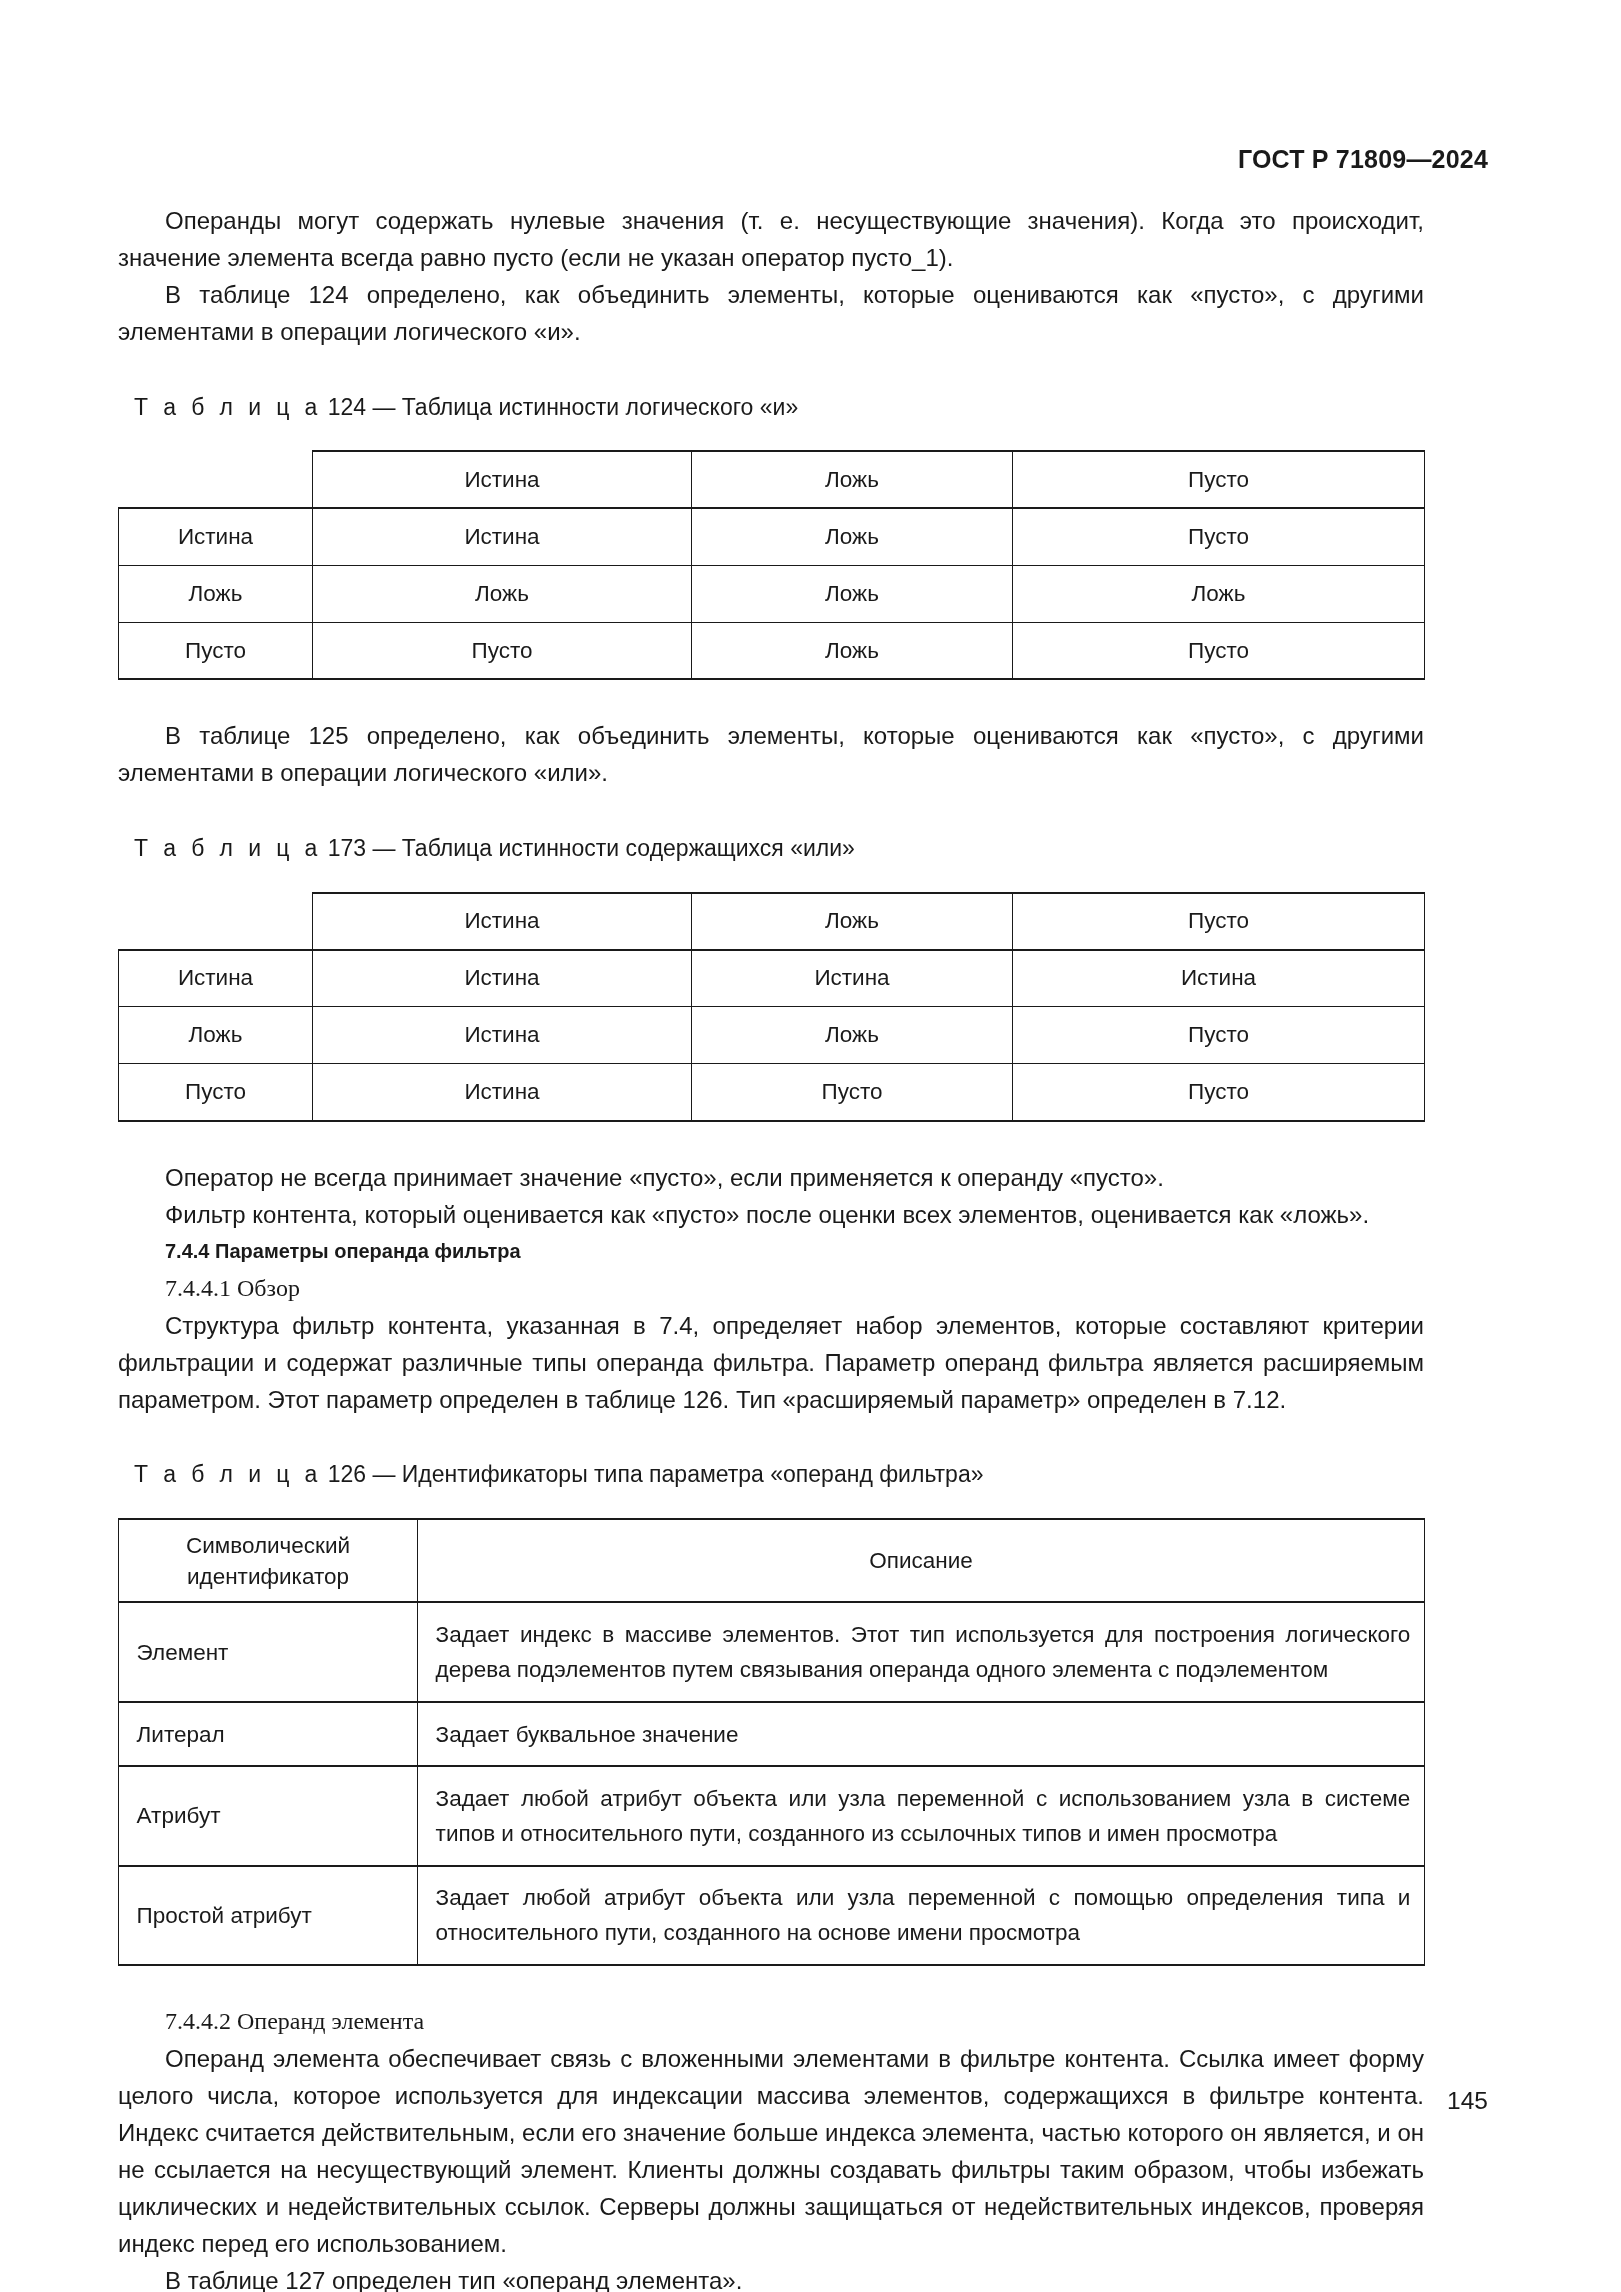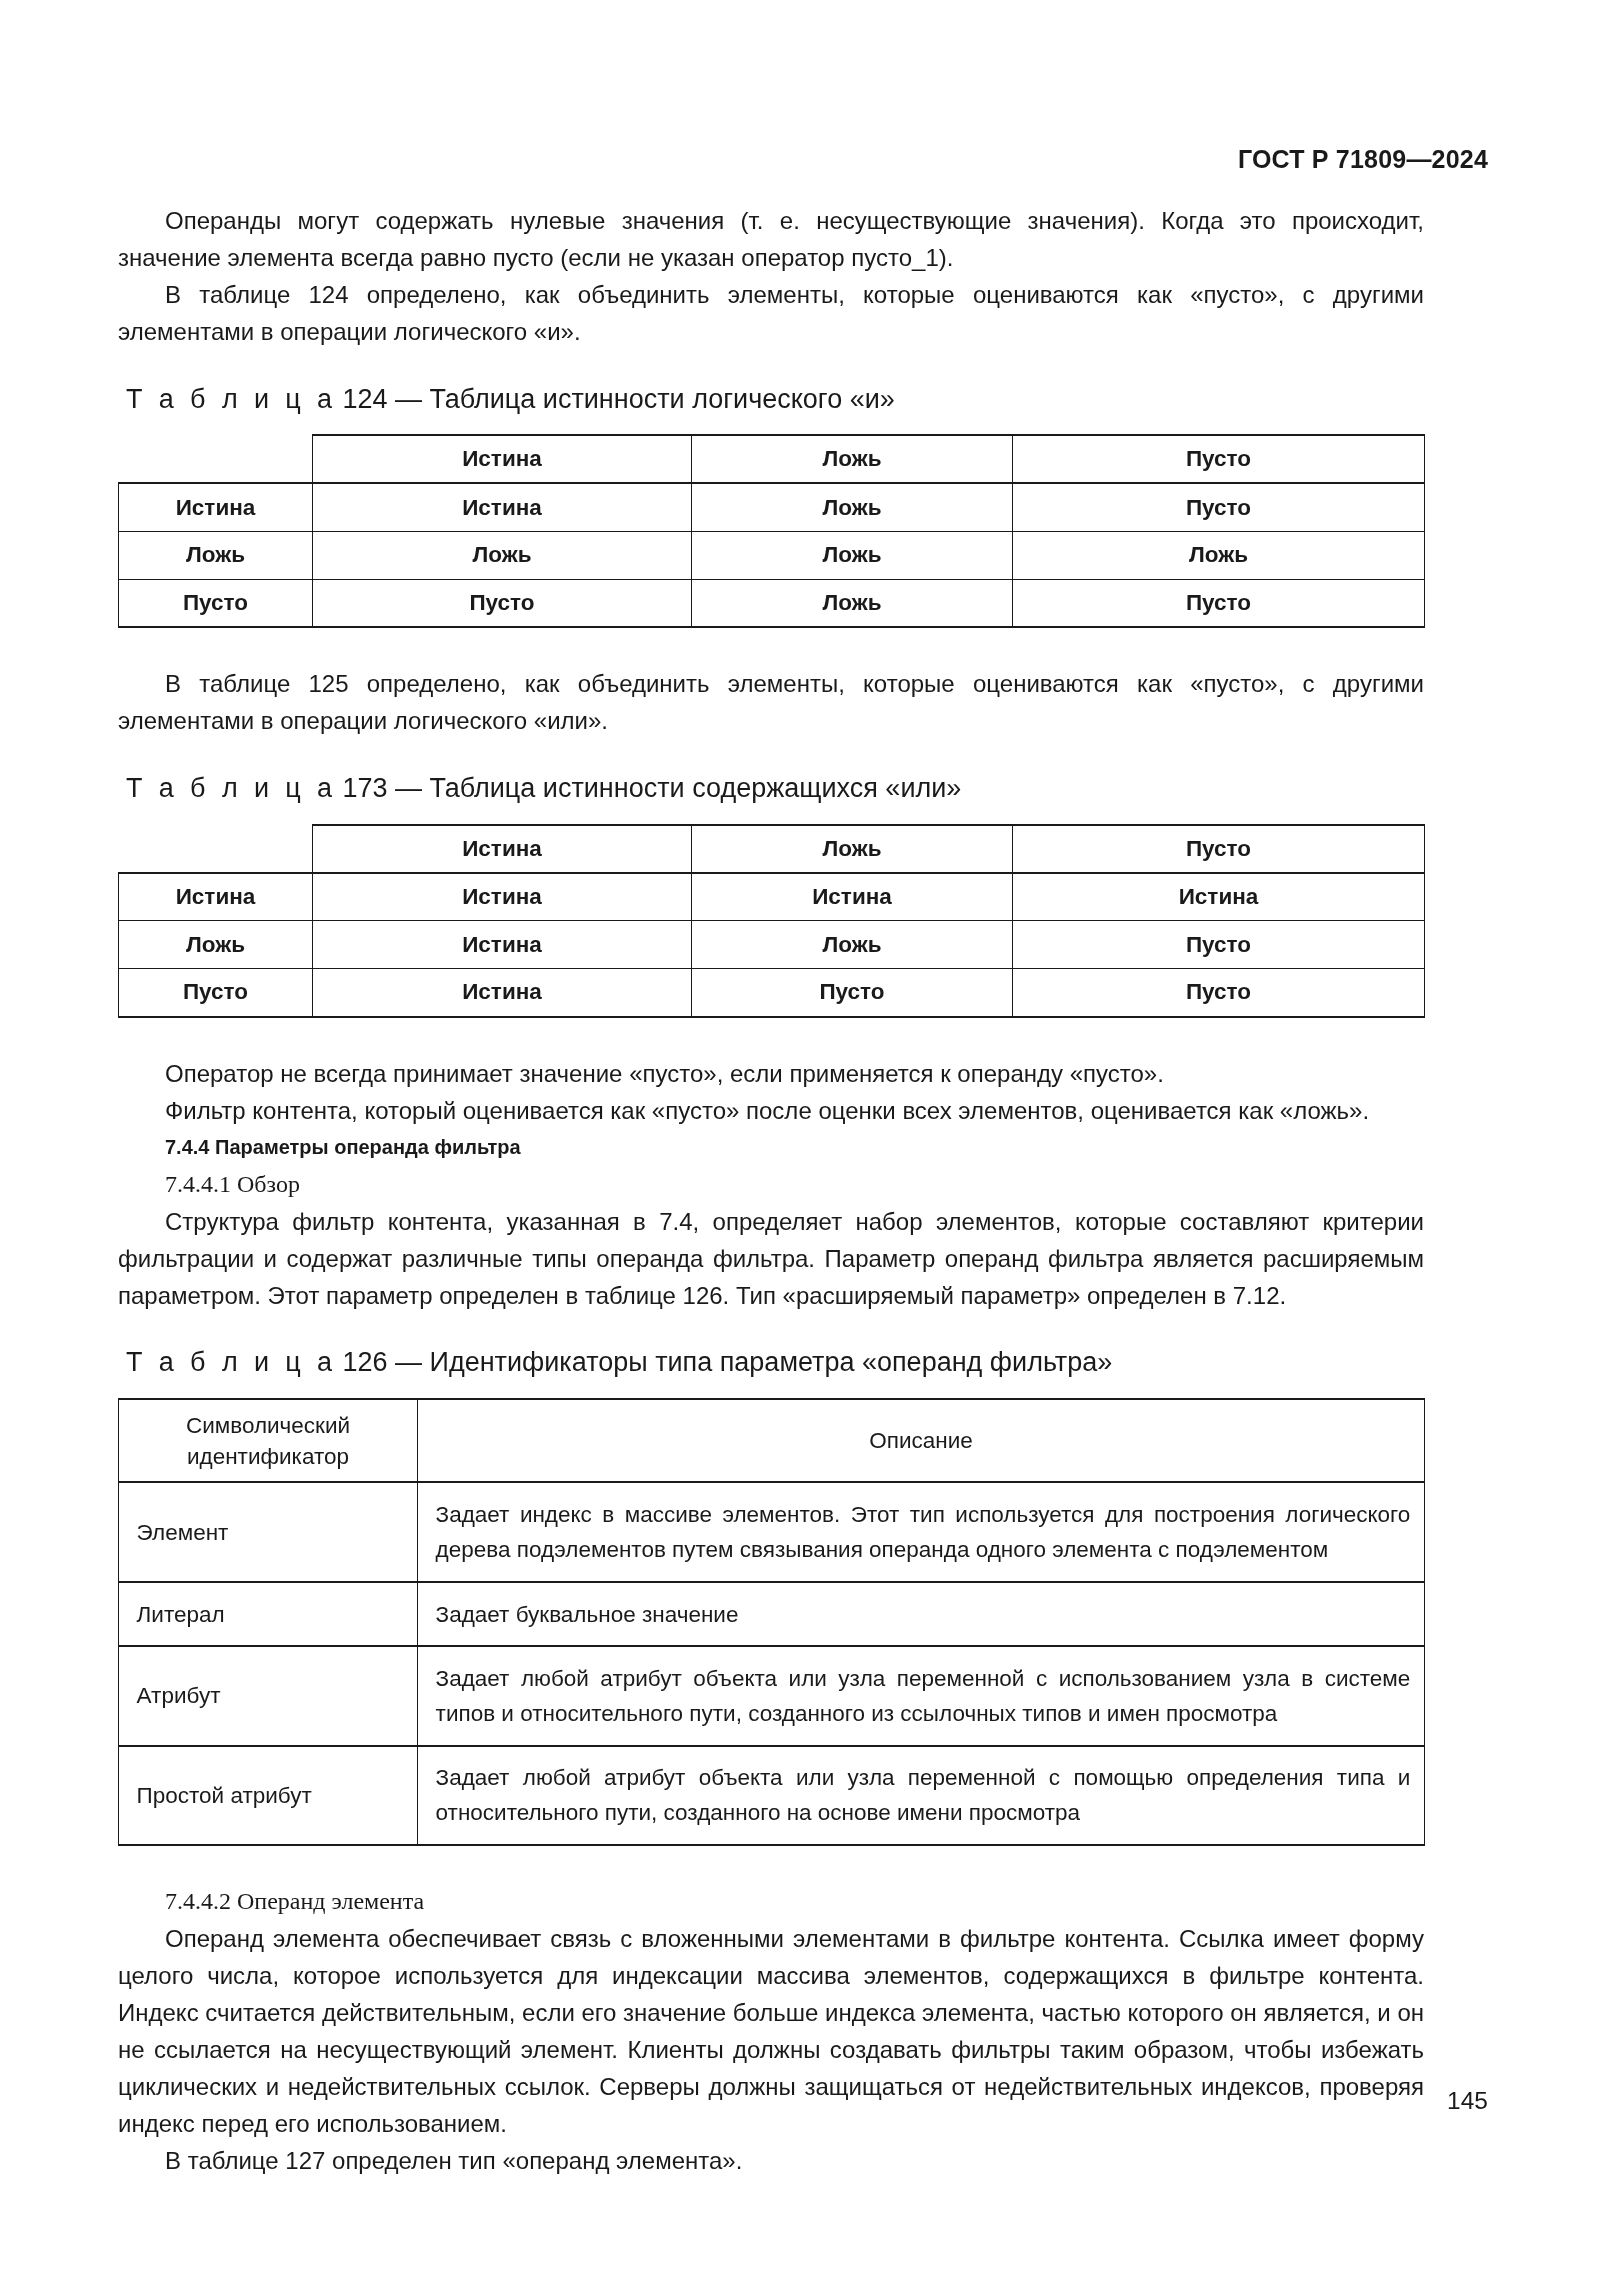--- a/index.html
+++ b/index.html
@@ -67,46 +67,46 @@
     text-indent: 47px;
     font-family: Liberation Serif, serif;
   }
 
   .gap-sm { height: 11.8px; }
   .gap-md { height: 25.5px; }
   .gap-lg { height: 37px; }
 
   
   .tbl-caption {
-    margin: 8px;
-    font-size: 27px;
+    margin: 16px;
+    font-size: 23px;
     line-height: 31px;
     white-space: nowrap;
   }
   .tbl-caption .lbl {
     letter-spacing: 4.4px;
   }
   .tbl-caption .num {
     margin-left: 5.9px;
   }
 
   
   table.truth {
     border-collapse: collapse;
     width: 1306px;
     table-layout: fixed;
     font-size: 22.5px;
   }
   table.truth td,
   table.truth th {
     border: 1.5px solid #1a1a1a;
-    height: 48px;
+    height: 57px;
     text-align: center;
     vertical-align: middle;
-    font-weight: bold;
+    font-weight: normal;
     padding: 2px 5.9px;
     box-sizing: border-box;
   }
   table.truth .corner-blank {
     border: none;
   }
   table.truth thead td,
   table.truth thead th {
     border-top-width: 2.5px;
   }

